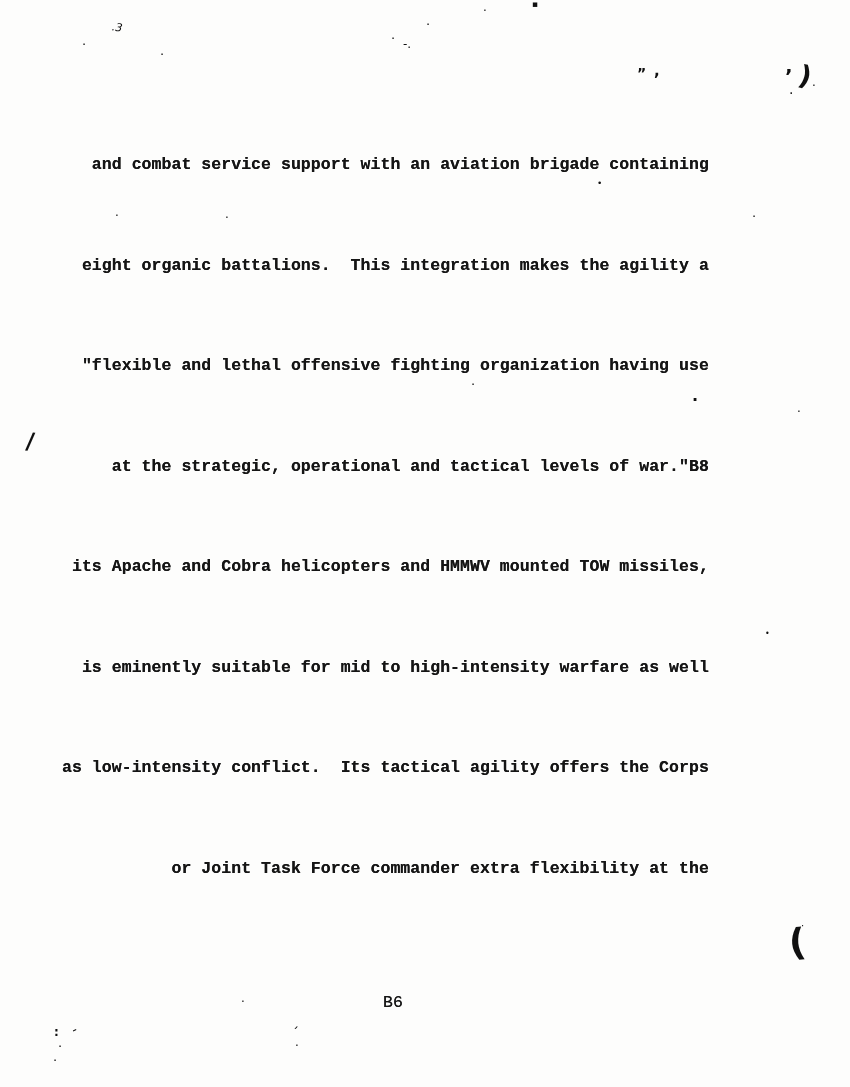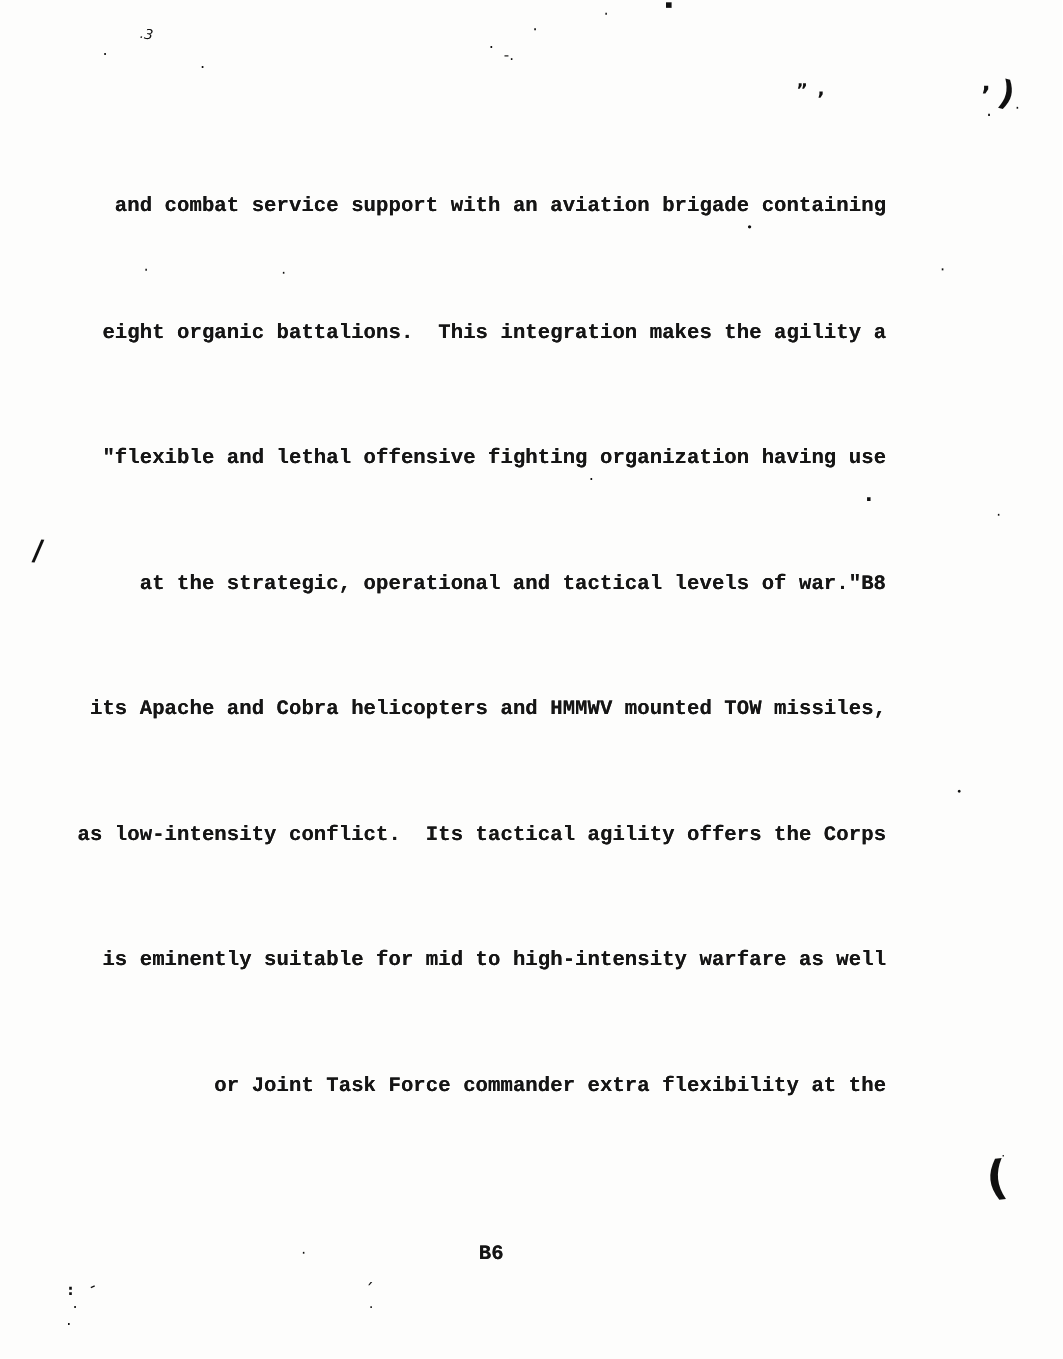--- a/index.html
+++ b/index.html
@@ -22,21 +22,21 @@
     white-space: pre;
     letter-spacing: 0.05px;
     text-shadow: 0 0 0.4px rgba(10,10,10,0.85);
   }
   .line { height: 33.5px; text-align: right; }
   .footer {
     position: absolute;
     left: 383px;
     top: 992px;
     font-size: 16.5px;
-    font-weight: 700;
+    font-weight: 400;
     line-height: 22px;
     text-shadow: 0 0 0.4px rgba(10,10,10,0.85);
   }
   .artifact {
     position: absolute;
     font-family: "DejaVu Sans", sans-serif;
     color: #101010;
     line-height: 1;
     white-space: pre;
   }
@@ -45,22 +45,22 @@
 <body>
 
 <div class="page">
 
   <div class="body-text">
     <div class="line">and combat service support with an aviation brigade containing</div>
     <div class="line">eight organic battalions.  This integration makes the agility a</div>
     <div class="line">"flexible and lethal offensive fighting organization having use</div>
     <div class="line">at the strategic, operational and tactical levels of war."B8</div>
     <div class="line">its Apache and Cobra helicopters and HMMWV mounted TOW missiles,</div>
+    <div class="line">is eminently suitable for mid to high-intensity warfare as well</div>
     <div class="line">as low-intensity conflict.  Its tactical agility offers the Corps</div>
-    <div class="line">is eminently suitable for mid to high-intensity warfare as well</div>
     <div class="line">or Joint Task Force commander extra flexibility at the</div>
     
     
     
     
     
     
     
     
     

